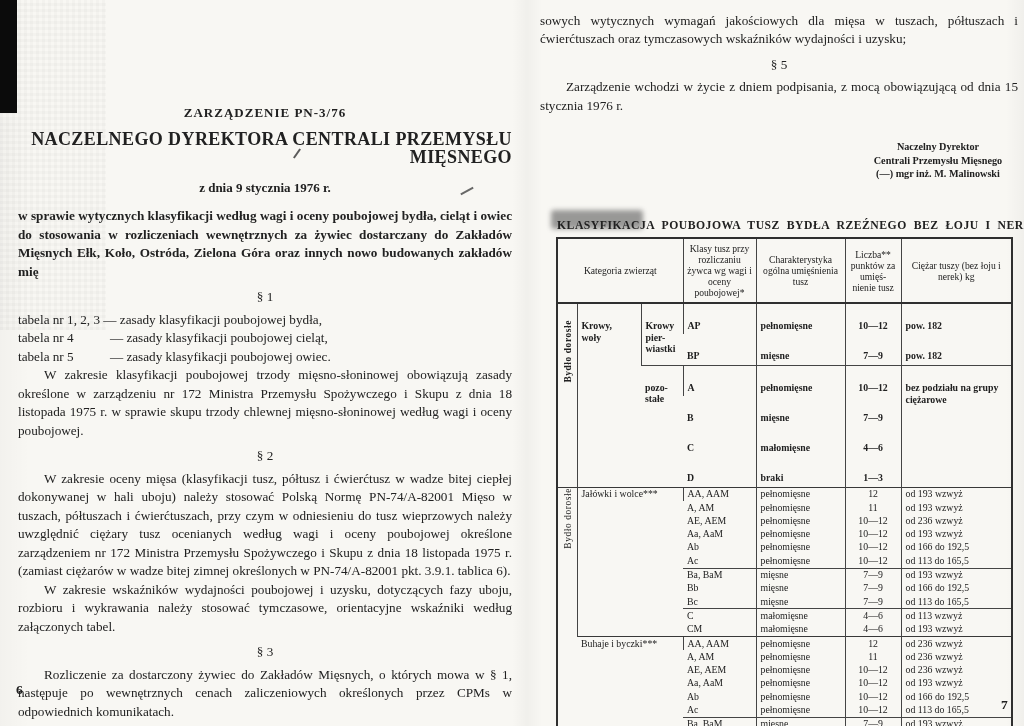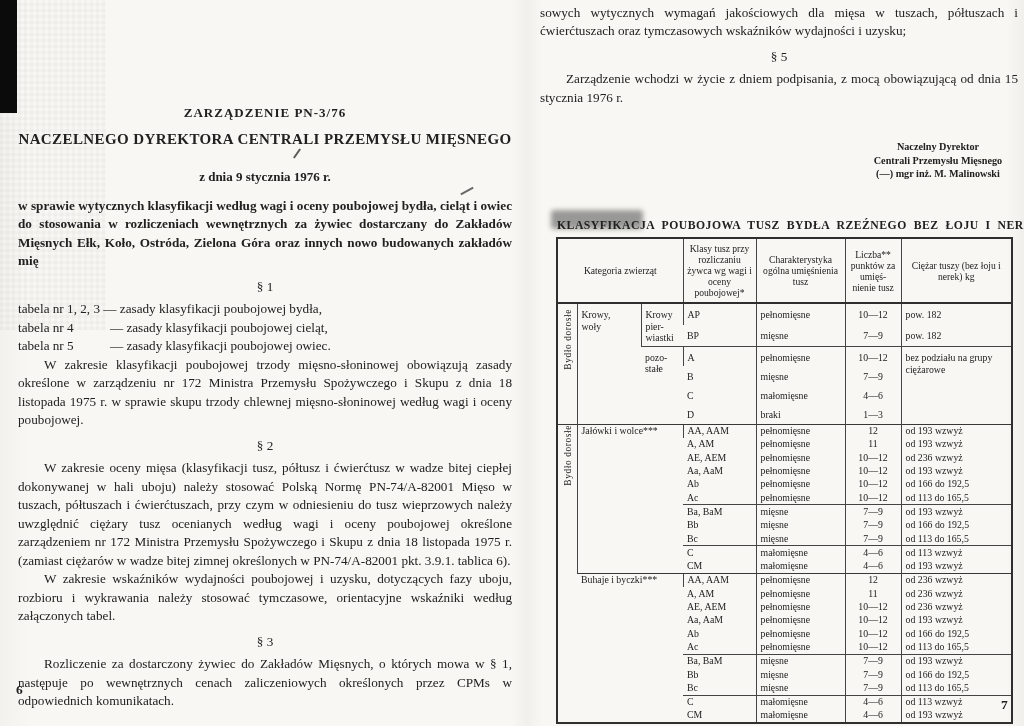--- a/index.html
+++ b/index.html
@@ -23,50 +23,50 @@
       repeating-linear-gradient(90deg, rgba(70,70,70,.06) 0 3px, transparent 3px 6px);}
   .artifact-smudge{position:absolute;left:551px;top:210px;width:92px;height:19px;background:#5a5a5a;opacity:.6;filter:blur(2.5px);border-radius:3px;}
   .pen-mark-1{position:absolute;left:296px;top:148px;width:2px;height:11px;background:#333;transform:rotate(35deg);opacity:.8;}
   .pen-mark-2{position:absolute;left:460px;top:190px;width:14px;height:2px;background:#444;transform:rotate(-28deg);opacity:.8;}
   .gutter{position:absolute;left:512px;top:0;width:30px;height:726px;
     background:linear-gradient(90deg, rgba(0,0,0,0) 0, rgba(0,0,0,.03) 50%, rgba(0,0,0,0) 100%);}
 
   
   .page-left{position:absolute;left:18px;top:104px;width:494px;font-size:13.2px;line-height:18.5px;}
   .doc-title-1{text-align:center;font-weight:bold;font-size:13px;letter-spacing:1px;margin:0 0 7px;}
-  .doc-title-2{text-align:center;font-weight:bold;font-size:15px;letter-spacing:.4px;margin:0 0 20px;}
+  .doc-title-2{text-align:right;font-weight:bold;font-size:18px;letter-spacing:.4px;margin:0 0 12px;}
   .doc-date{text-align:center;font-weight:bold;font-size:13px;margin:0 0 10px;}
   .doc-subject{font-weight:bold;text-align:justify;margin:0;}
   .sec-head{text-align:center;margin:7px 0 4px;font-size:13.2px;}
   .para{margin:0;text-align:justify;}
   .para.ind{text-indent:26px;}
   .para.list{text-align:left;text-indent:0;}
   .page-num-left{position:absolute;left:16px;top:682px;font-size:13.5px;font-weight:bold;}
   .page-num-right{position:absolute;left:1001px;top:697px;font-size:13.5px;font-weight:bold;}
 
   
-  .page-right{position:absolute;left:540px;top:4px;width:478px;font-size:13.2px;line-height:18.4px;}
+  .page-right{position:absolute;left:540px;top:12px;width:478px;font-size:13.2px;line-height:18.4px;}
   .signature{position:absolute;left:858px;top:140px;width:160px;text-align:center;
     font-size:10.2px;font-weight:bold;line-height:13.5px;}
   .signature div{white-space:nowrap;}
 
   
   .tbl-wrap{position:absolute;left:556px;top:219px;width:457px;}
   .tabela-label{text-align:right;font-size:12.8px;margin:0 2px 7px 0;}
   .tbl-title{font-weight:bold;font-size:11.7px;letter-spacing:.5px;word-spacing:3.5px;white-space:nowrap;margin:0 0 5px 1px;}
   table.klas{border-collapse:collapse;width:100%;font-size:9.8px;line-height:12.3px;
     border:2px solid #2f2f2f;table-layout:fixed;}
   table.klas col.c0{width:20px;} table.klas col.c1{width:64px;} table.klas col.c2{width:42px;}
   table.klas col.c3{width:73px;} table.klas col.c4{width:89px;} table.klas col.c5{width:56px;}
   table.klas th{font-weight:normal;font-size:9.6px;text-align:center;vertical-align:middle;
     padding:4px 2px;border-bottom:2px solid #2f2f2f;border-left:1px solid #444;line-height:11px;}
   table.klas th:first-child{border-left:none;}
   table.klas td{border-left:1px solid #444;padding:.5px 4px;vertical-align:top;}
   table.klas td:first-child{border-left:none;}
-  tr.grp-first td{padding-top:5px;padding-bottom:2px;}
+  tr.grp-first td{padding-top:16px;padding-bottom:2px;font-weight:bold;}
   td.side-cell{text-align:center;vertical-align:middle;padding:0;}
   td.side-cell .rot{writing-mode:vertical-rl;transform:rotate(180deg);margin:0 auto;
     font-size:9.4px;letter-spacing:.6px;white-space:nowrap;}
   td.cat-cell{white-space:pre-line;padding-top:3px;}
   td.subcat-cell{padding-top:3px;line-height:11.5px;}
   td.pts-col{text-align:center;}
   td.wt-merged{line-height:12px;padding-top:3px;}
   td.sep-top{border-top:1px solid #444;}
   td.grp-top{border-top:1.5px solid #383838;}
 </style>

